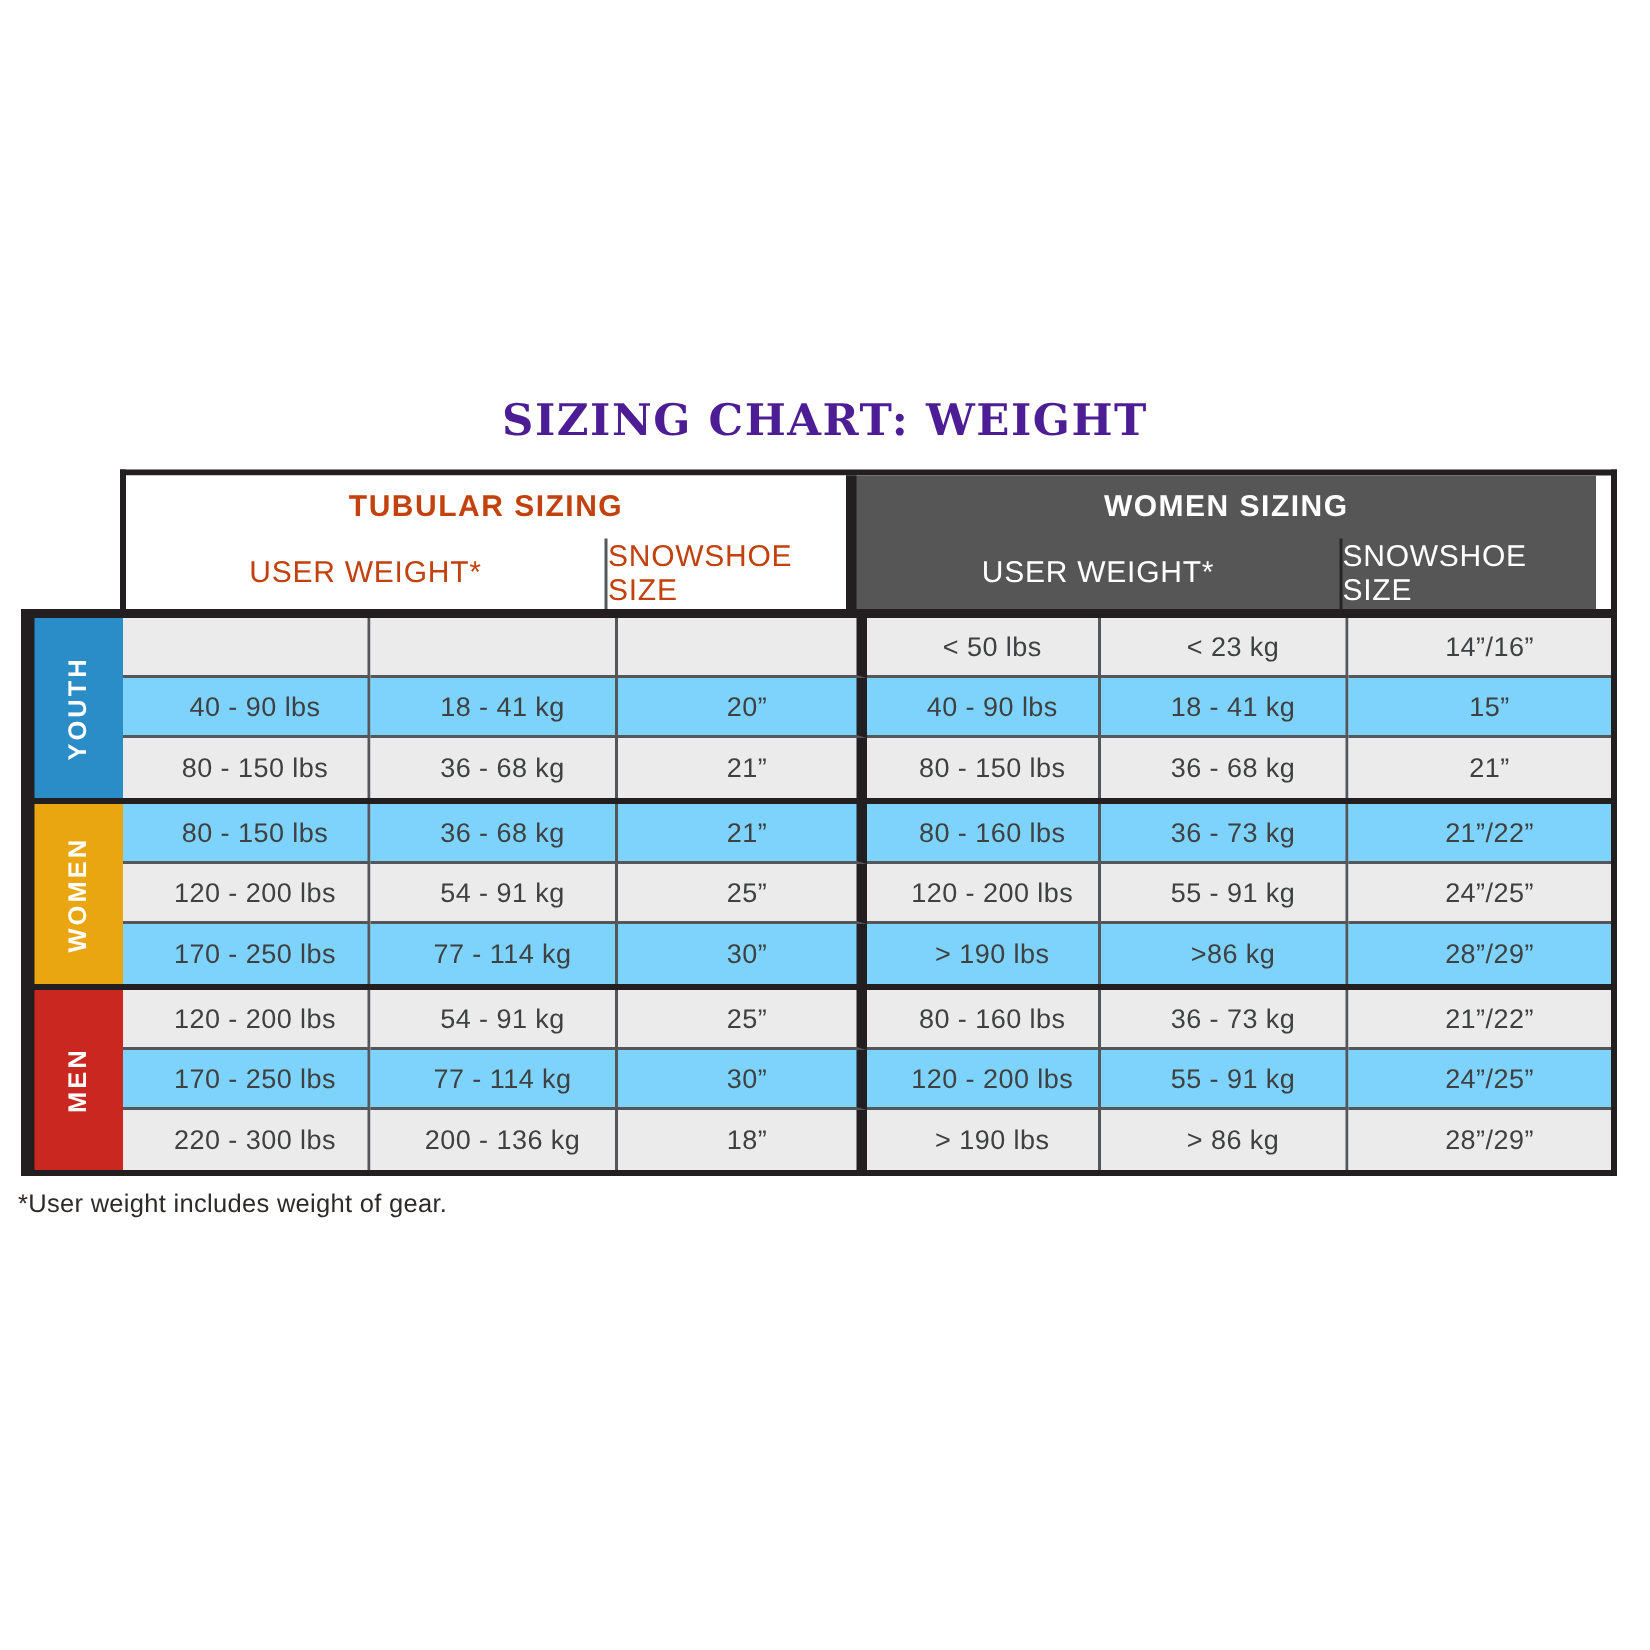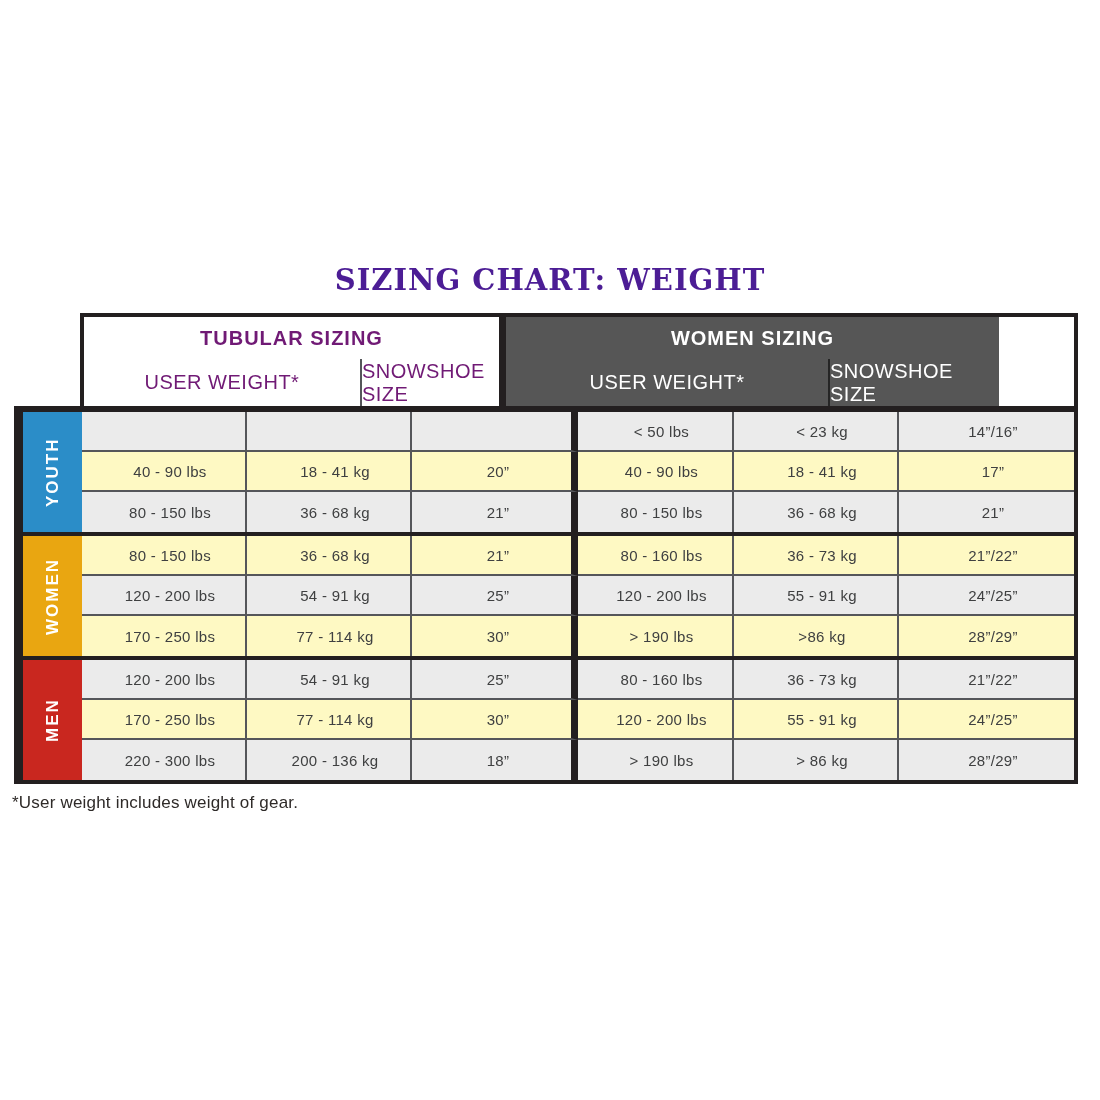--- a/index.html
+++ b/index.html
@@ -12,21 +12,21 @@
     font-family:"DejaVu Serif",serif;font-weight:700;font-size:29px;
     letter-spacing:1px;color:#4c1d95;line-height:36px;
   }
   .table{position:absolute;left:14px;top:313px;width:1064px;}
   
   .header{
     margin-left:66px;width:998px;height:93px;box-sizing:border-box;
     border:4px solid #231f20;border-bottom:none;display:flex;
   }
   .h-half{display:flex;flex-direction:column;box-sizing:border-box;height:100%;}
-  .h-tub{width:415px;background:#ffffff;color:#701a75;}
+  .h-tub{width:480px;background:#ffffff;color:#c2410c;}
   .h-flex{width:500px;background:#565656;color:#ffffff;border-left:7px solid #231f20;}
   .h-title{
     height:42px;display:flex;align-items:center;justify-content:center;
     font-weight:700;font-size:20px;letter-spacing:1px;
   }
   .h-cols{flex:1;display:flex;}
   .h-col{
     display:flex;align-items:center;justify-content:center;
     font-size:20px;letter-spacing:0.5px;box-sizing:border-box;
   }
@@ -49,24 +49,24 @@
     grid-row:1 / 4;box-sizing:border-box;border-right:5px solid #231f20;
     display:flex;align-items:center;justify-content:center;
     writing-mode:vertical-rl;transform:rotate(180deg);
     color:#ffffff;font-weight:700;font-size:17px;letter-spacing:2px;
   }
   .youth{background:#2b8dc8;}
   .women{background:#e9a611;}
   .men{background:#c9271f;}
   .cell{
     box-sizing:border-box;display:flex;align-items:center;justify-content:center;
-    font-size:15px;color:#3f4041;letter-spacing:0.3px;padding-left:13px;
+    font-size:18px;color:#3f4041;letter-spacing:0.3px;padding-left:13px;
   }
   .light{background:#ebebeb;}
-  .dark{background:#fef9c3;}
+  .dark{background:#7dd3fc;}
   .c1,.c2,.c4,.c5{border-right:2px solid #55565a;}
   .c3{border-right:7px solid #231f20;}
   .r0,.r1{border-bottom:2px solid #55565a;}
   .footnote{
     position:absolute;top:793px;left:0;width:1100px;
     font-size:17px;color:#2e2a28;letter-spacing:0.2px;padding-left:12px;
   }
 </style>
 </head>
 <body>
@@ -100,21 +100,21 @@
       <div class="cell c2 r0 light"></div>
       <div class="cell c3 r0 light"></div>
       <div class="cell c4 r0 light">&lt; 50 lbs</div>
       <div class="cell c5 r0 light">&lt; 23 kg</div>
       <div class="cell c6 r0 light">14”/16”</div>
       <div class="cell c1 r1 dark">40 - 90 lbs</div>
       <div class="cell c2 r1 dark">18 - 41 kg</div>
       <div class="cell c3 r1 dark">20”</div>
       <div class="cell c4 r1 dark">40 - 90 lbs</div>
       <div class="cell c5 r1 dark">18 - 41 kg</div>
-      <div class="cell c6 r1 dark">17”</div>
+      <div class="cell c6 r1 dark">15”</div>
       <div class="cell c1 r2 light">80 - 150 lbs</div>
       <div class="cell c2 r2 light">36 - 68 kg</div>
       <div class="cell c3 r2 light">21”</div>
       <div class="cell c4 r2 light">80 - 150 lbs</div>
       <div class="cell c5 r2 light">36 - 68 kg</div>
       <div class="cell c6 r2 light">21”</div>
     </div>
 
     <div class="group">
       <div class="g-label women">WOMEN</div>

